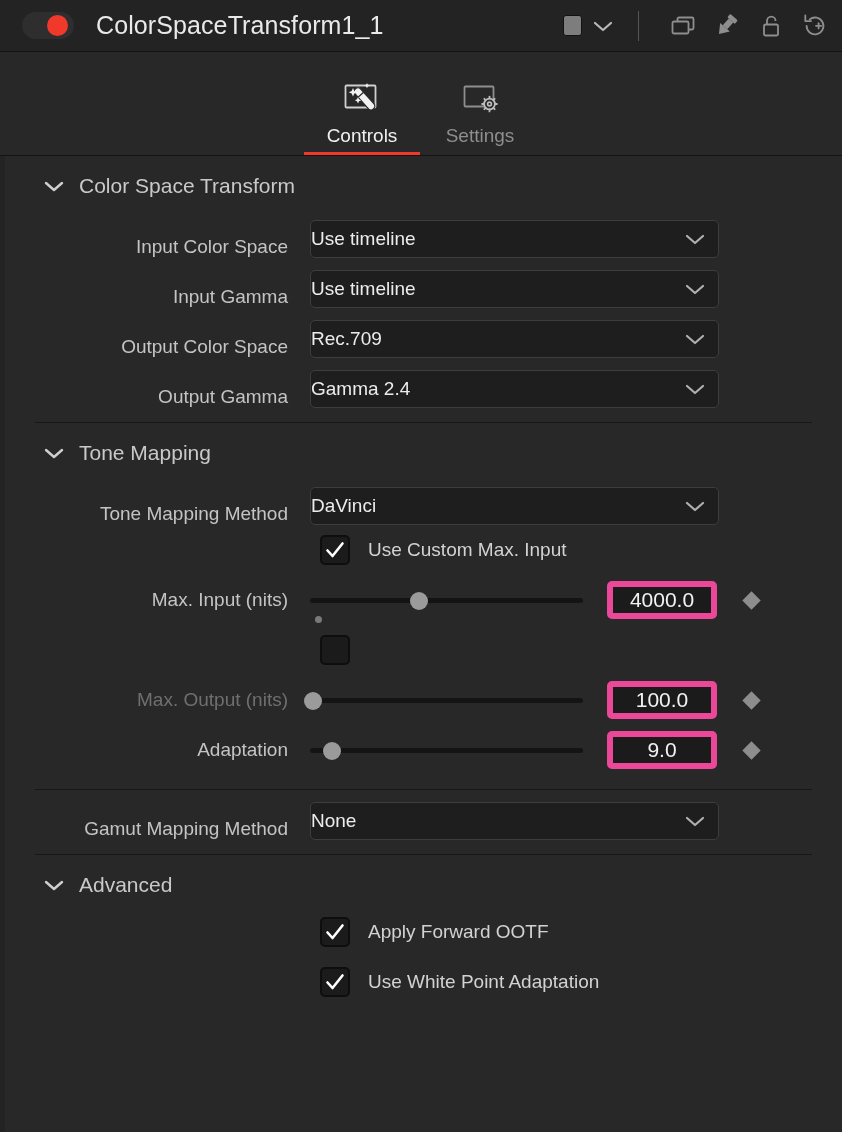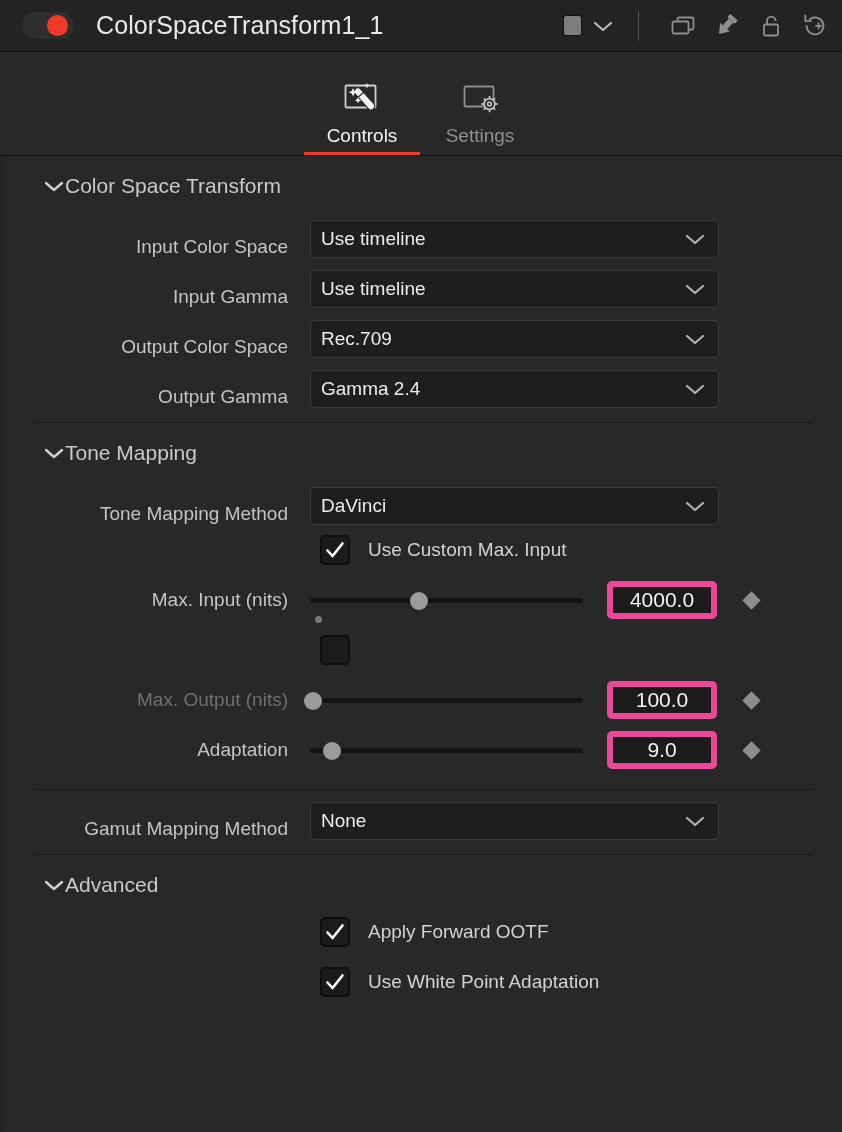--- a/index.html
+++ b/index.html
@@ -149,20 +149,21 @@
     content: "";
     position: absolute;
     left: 0; top: 0; bottom: 0;
     width: 5px;
     background: #232323;
   }
 
   .section-head {
     display: flex;
     align-items: center;
+    gap: 14px;
     padding: 18px 0 10px 38px;
     cursor: pointer;
   }
   .section-head .title {
     font-size: 21px;
     color: #c9c9c9;
   }
 
   .divider {
     height: 1px;
@@ -189,21 +190,21 @@
   
   .combo {
     flex: 0 0 auto;
     width: 409px;
     height: 38px;
     background: #1e1e1e;
     border: 1px solid #3d3d3d;
     border-radius: 5px;
     display: flex;
     align-items: center;
-    padding: 0 12px 0 10px;
+    padding: 0 12px 0 0;
     cursor: pointer;
   }
   .combo .val {
     font-size: 19px;
     color: #ececec;
     white-space: nowrap;
   }
   .combo .cv { margin-left: auto; }
 
   

